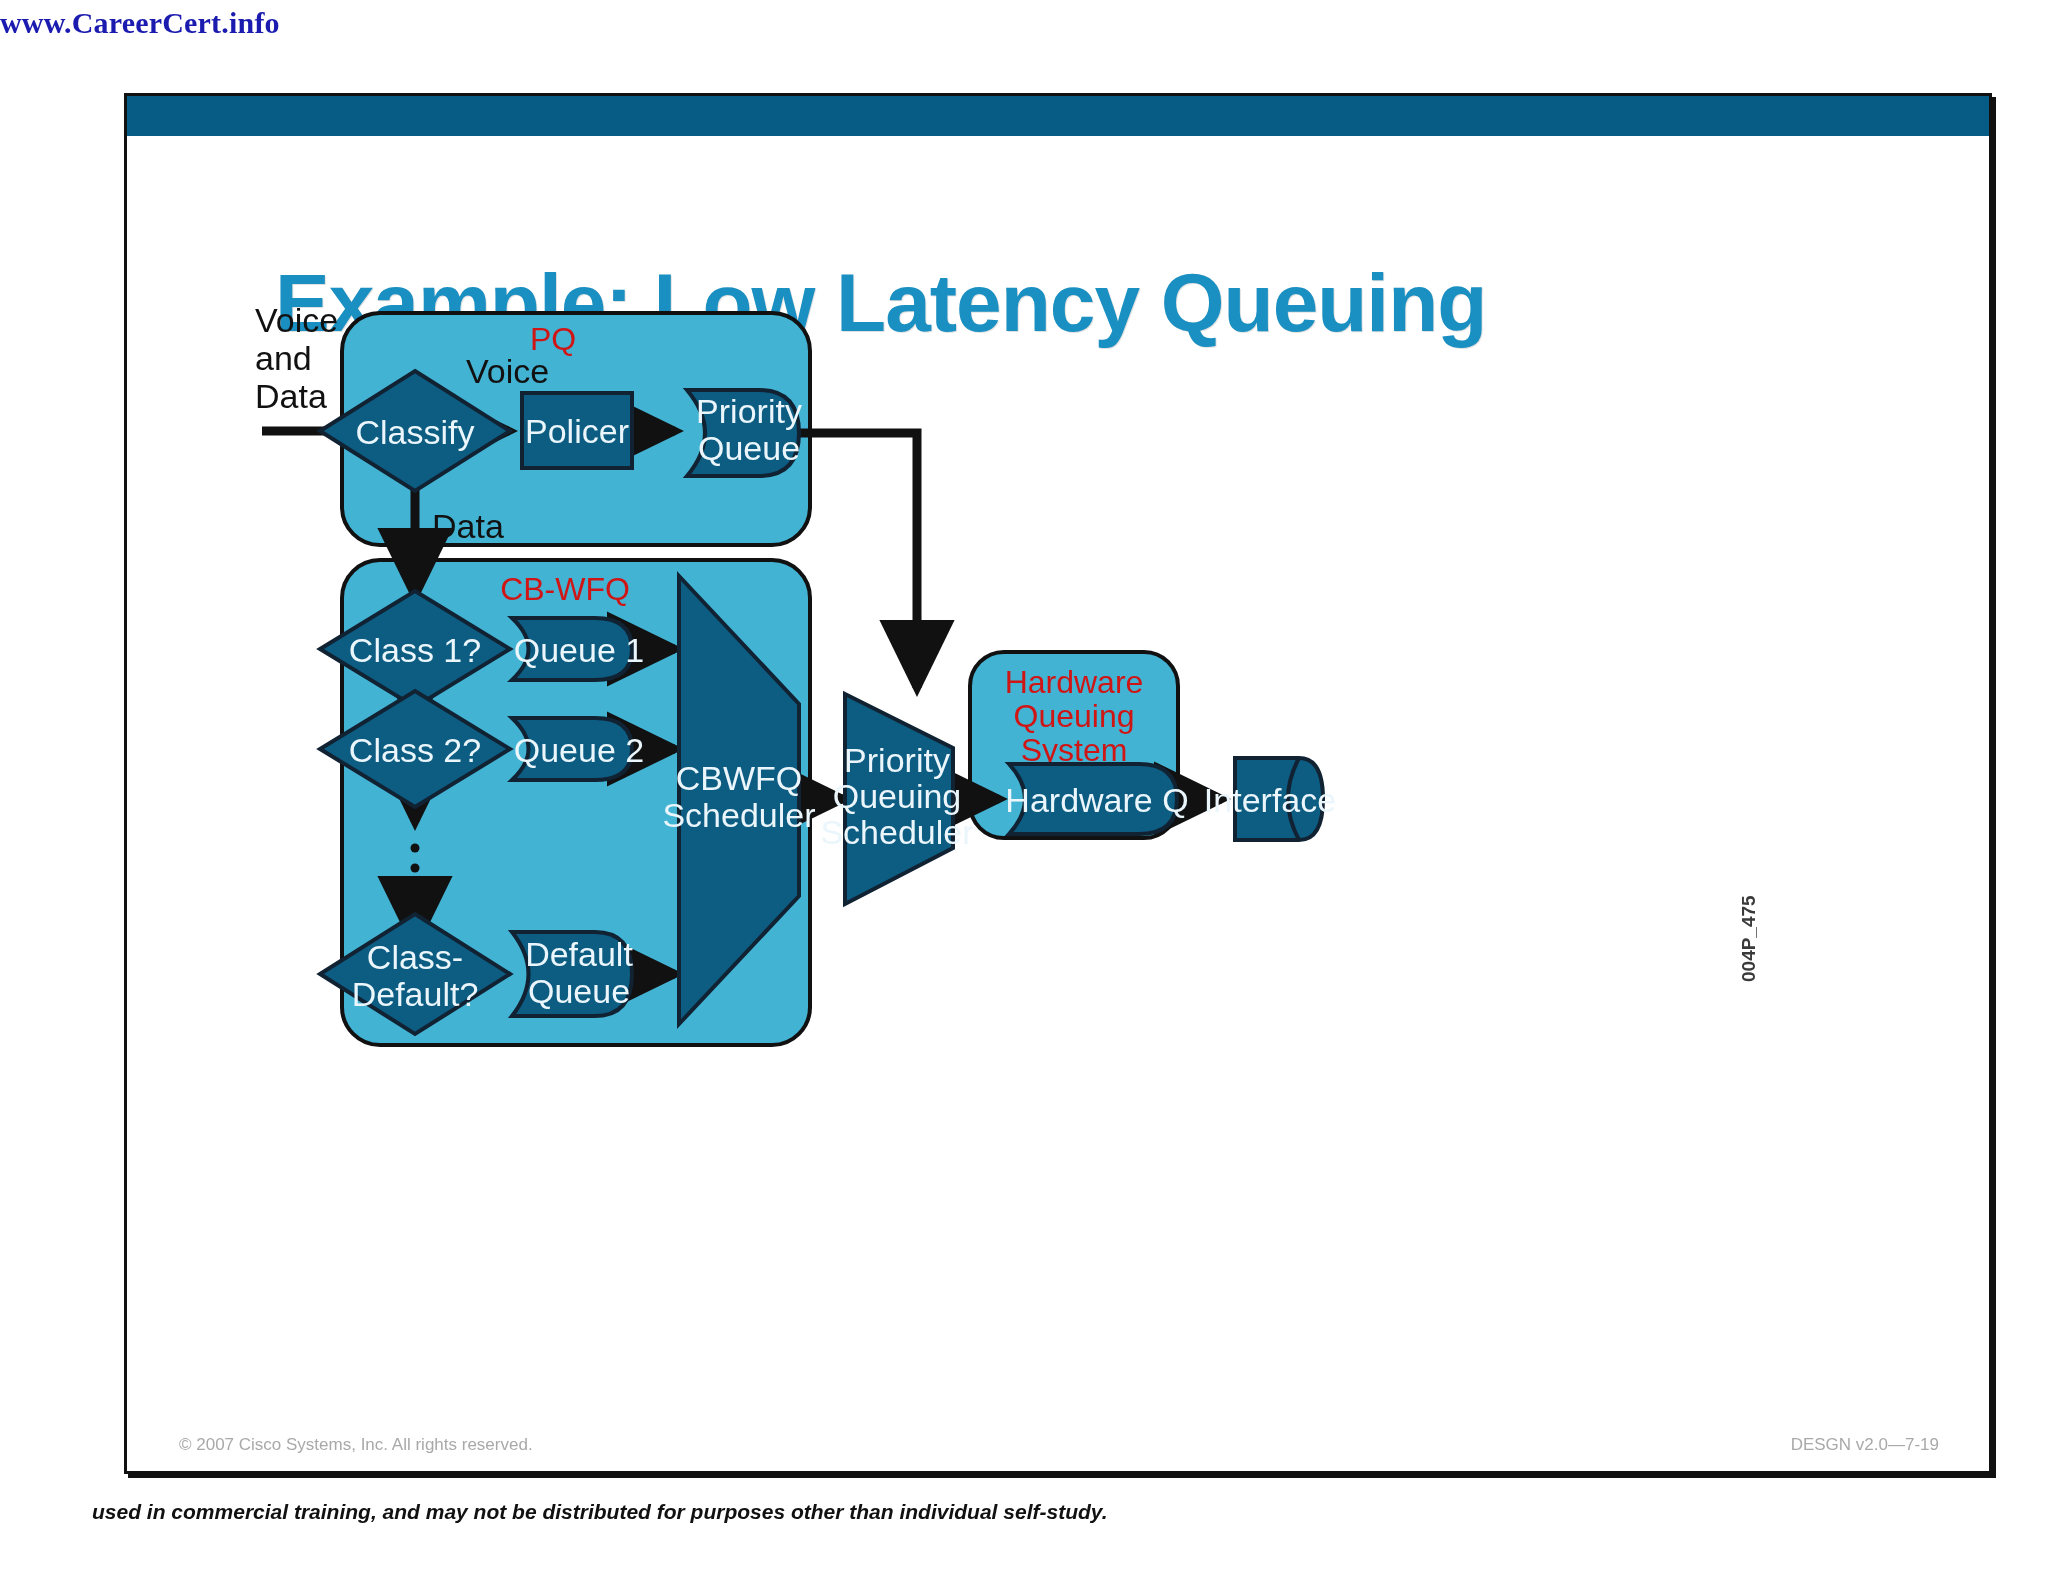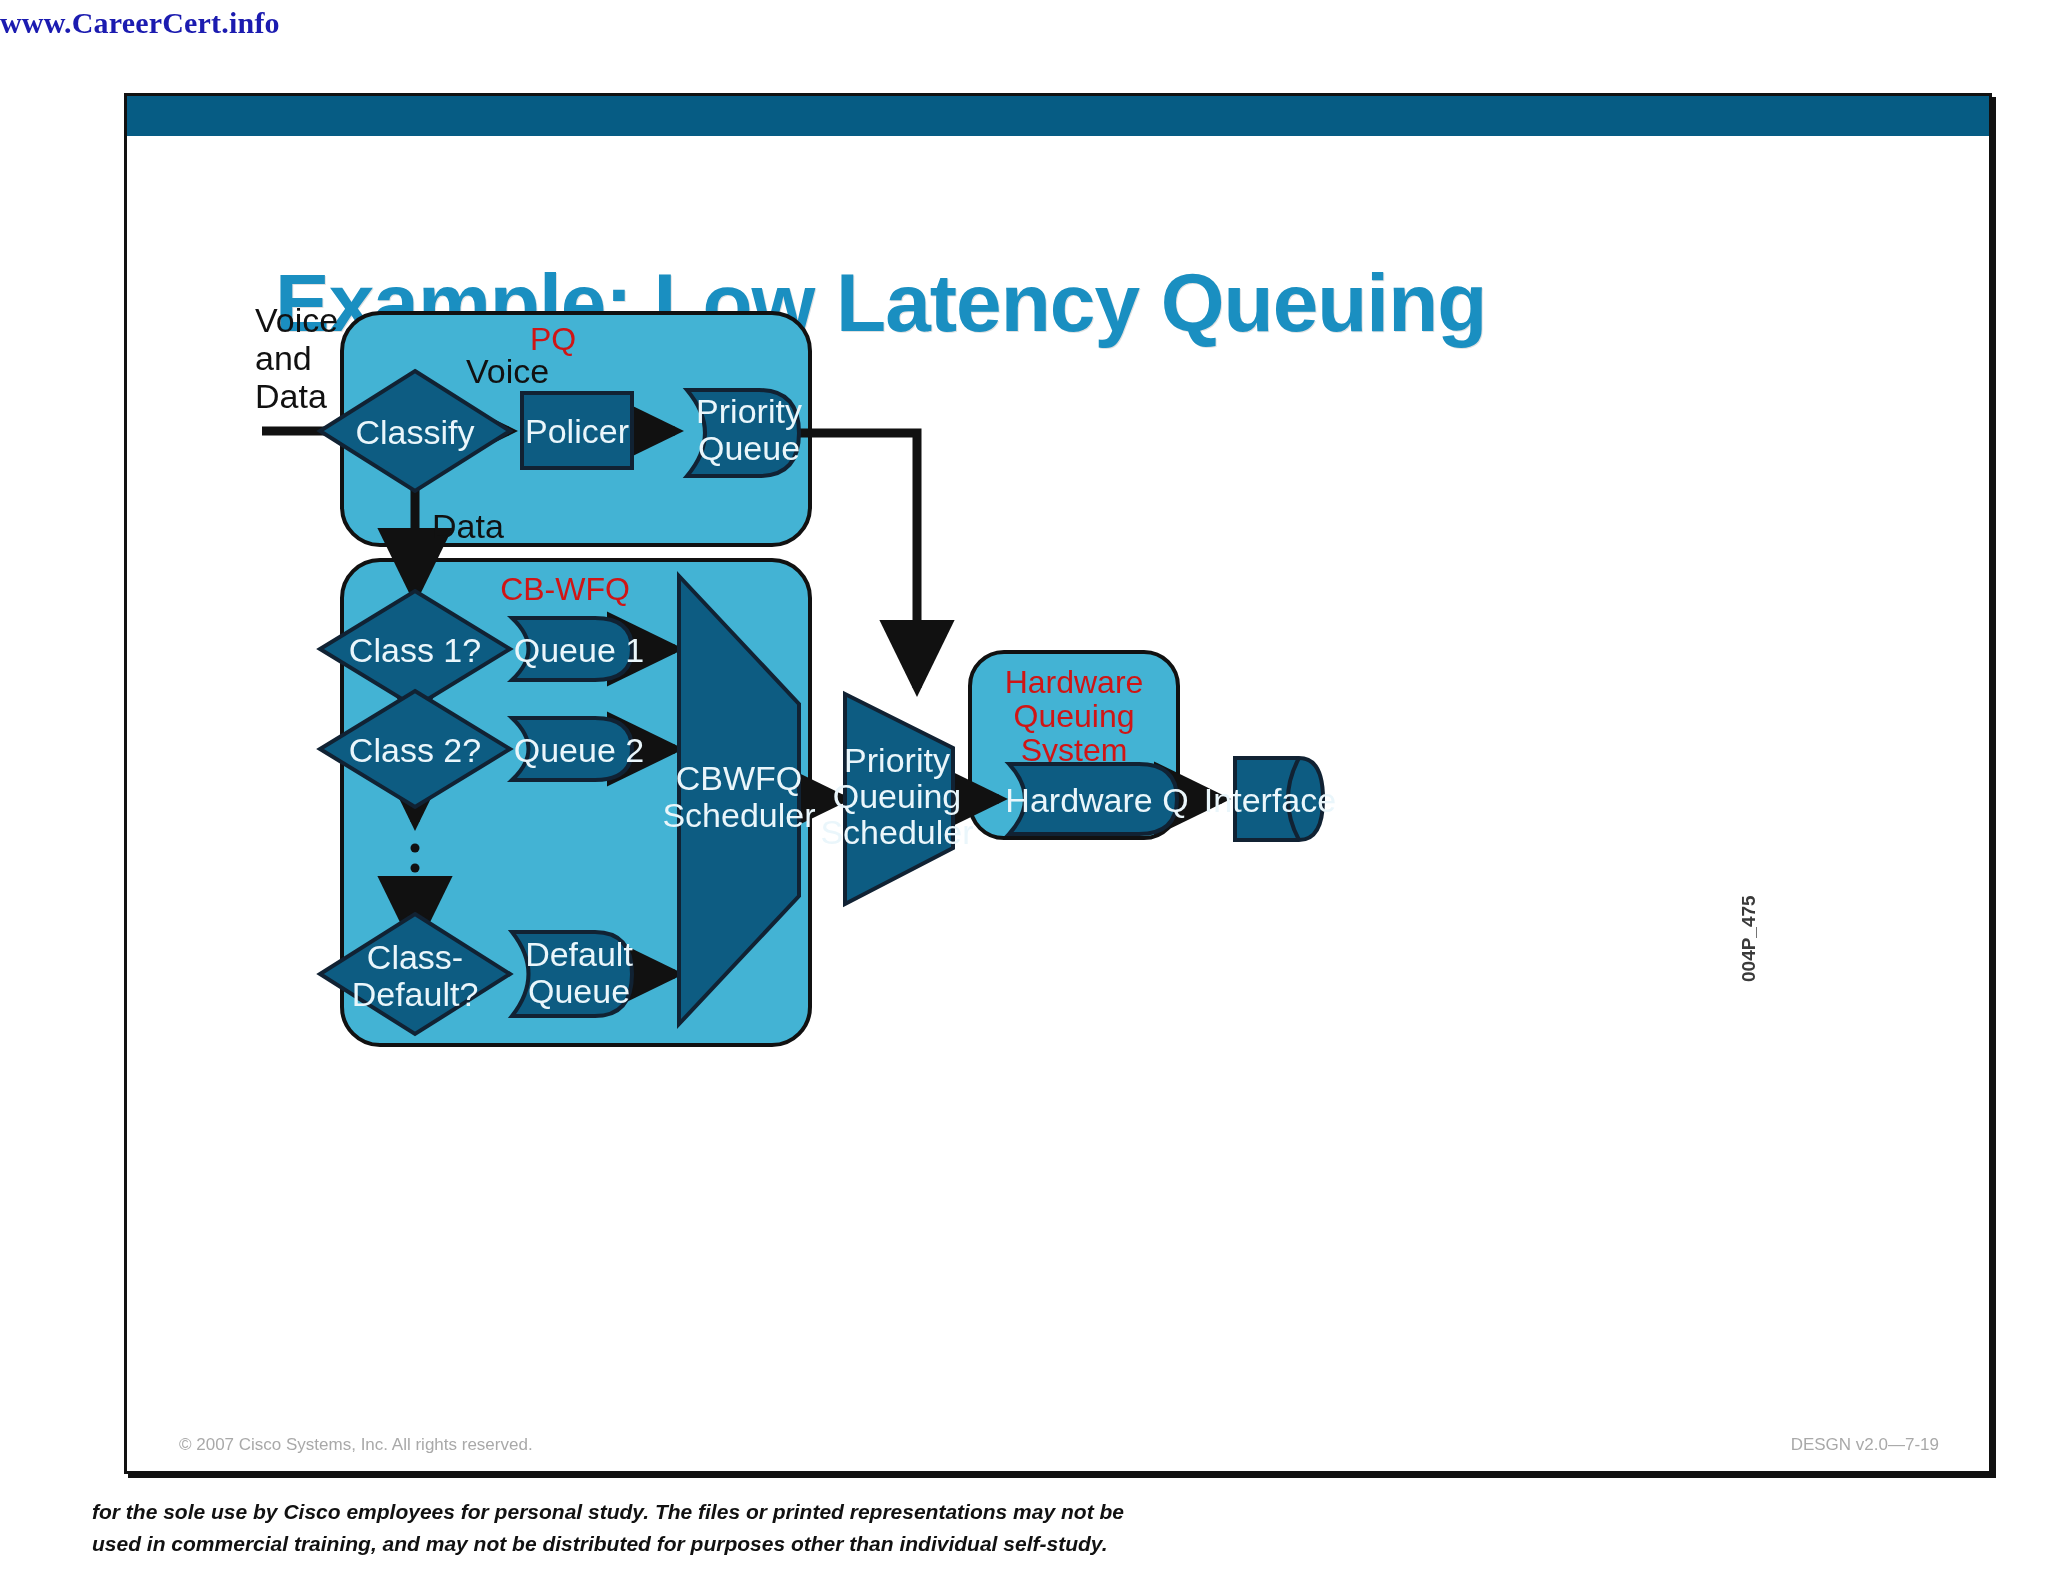--- a/index.html
+++ b/index.html
@@ -225,15 +225,14 @@
     </svg>
   </div>
 
   <div class="slide-foot" id="foot-copyright">© 2007 Cisco Systems, Inc. All rights reserved.</div>
   <div class="slide-foot" id="foot-code">DESGN v2.0—7-19</div>
 </div>
 
 <div id="side-code">004P_475</div>
 
 <div id="legal">
-  <div>for the sole use by Cisco employees for personal study. The files or printed representations may not be</div>
   <div>used in commercial training, and may not be distributed for purposes other than individual self-study.</div>
 </div>
 
 </body></html>

